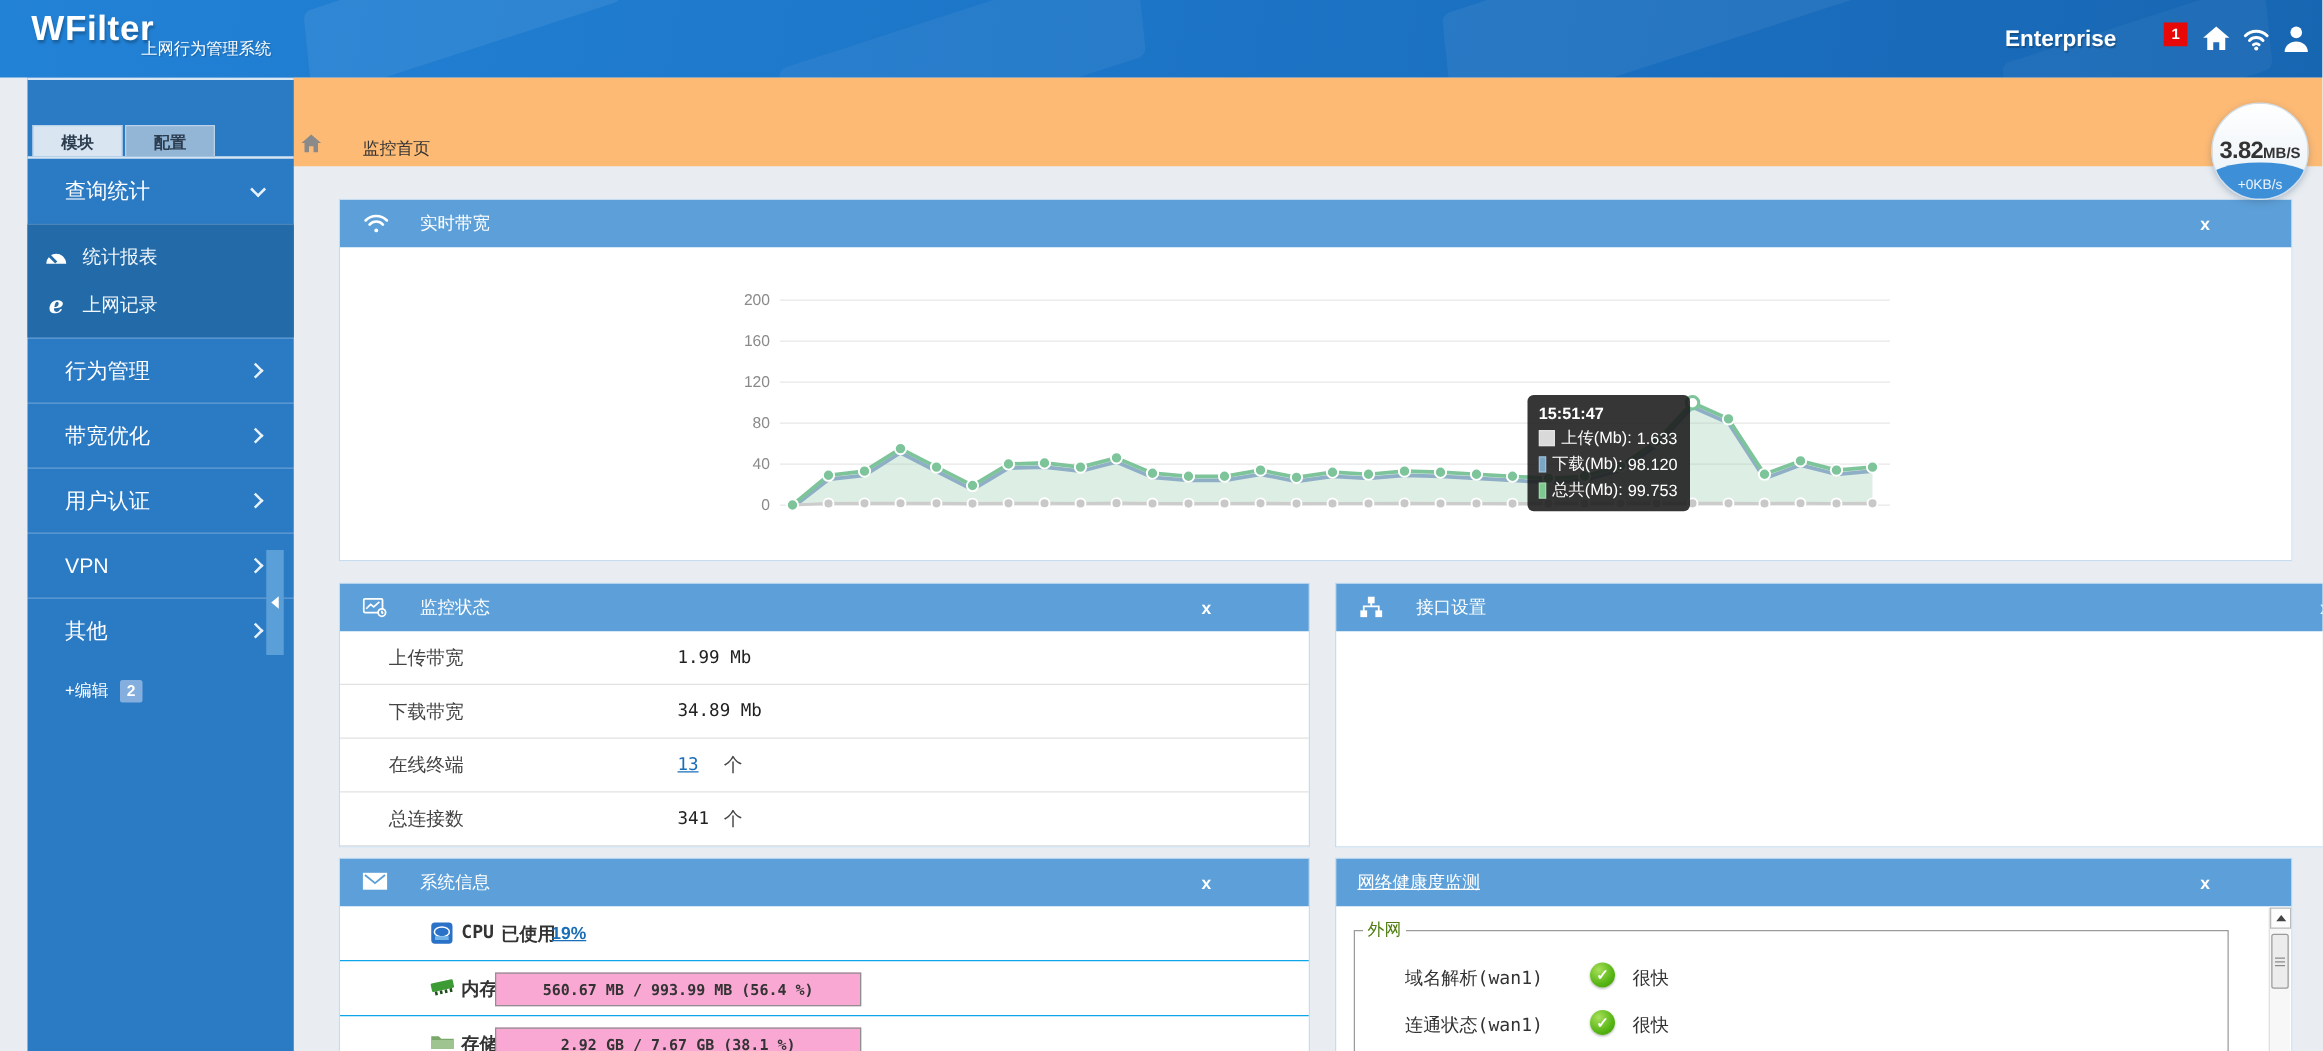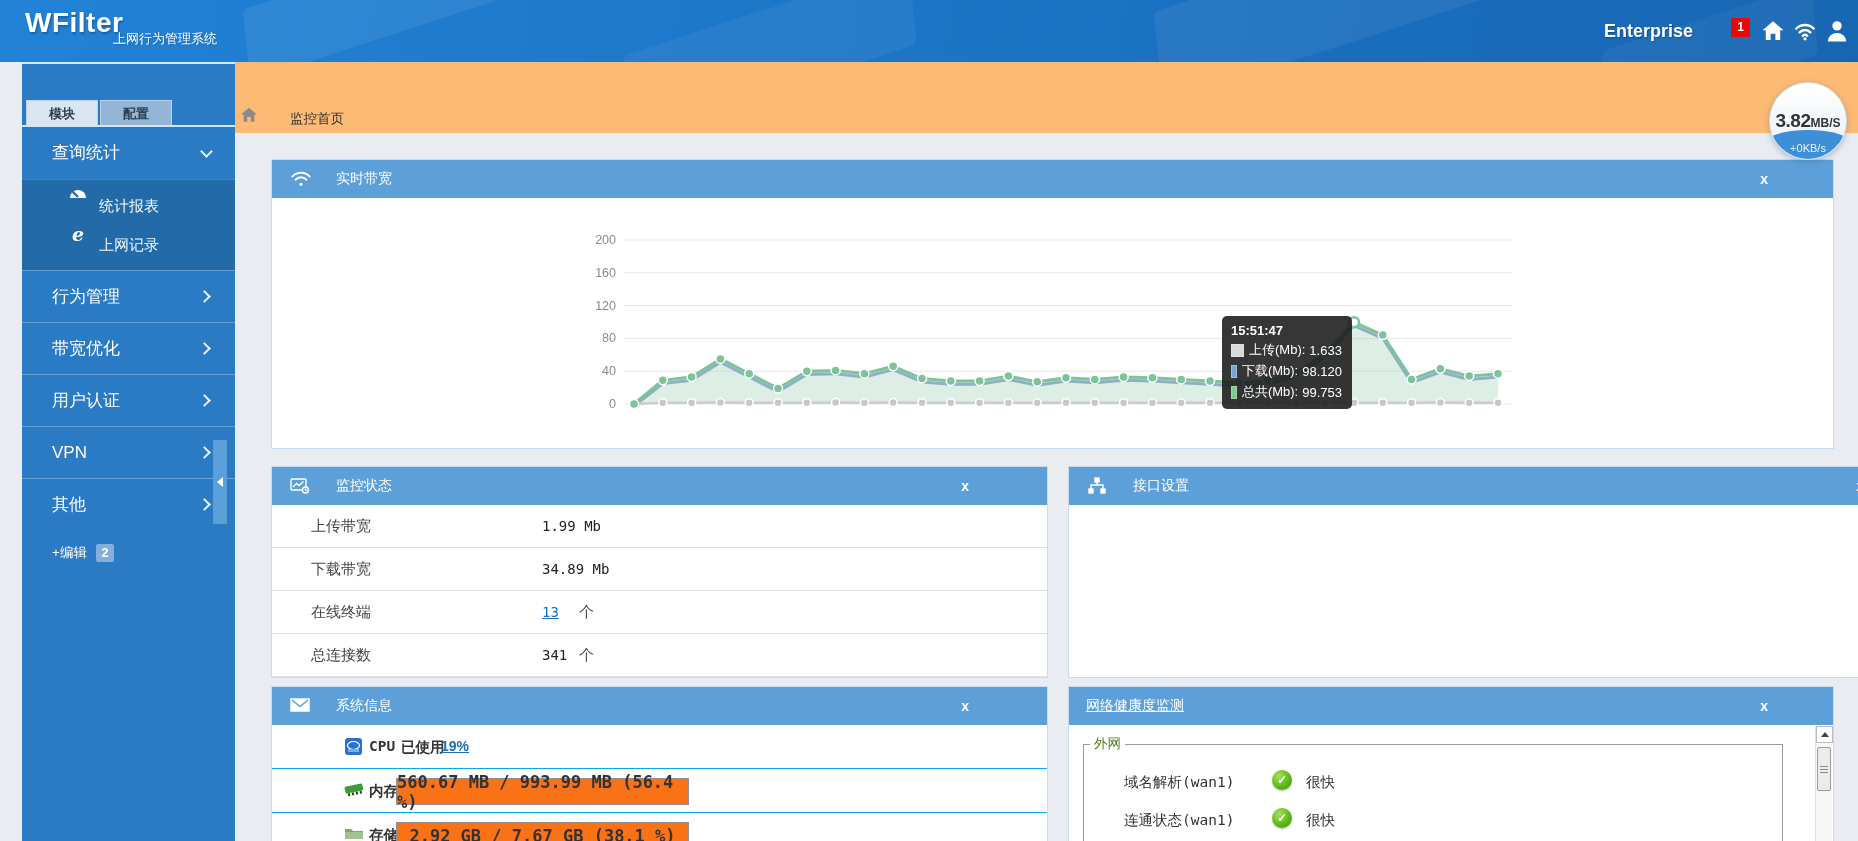--- a/index.html
+++ b/index.html
@@ -29,21 +29,21 @@
   .side-tab { width:72px; height:25px; line-height:25px; text-align:center; font-size:13px; font-weight:bold;
     color:#2b3d4f; background:#93b5d6; margin-right:2px; cursor:pointer; border:1px solid #b9d2e8; border-bottom:none; }
   .side-tab.active { background:#d9e6f2; }
   .mitem { position:relative; height:52px; line-height:52px; padding-left:30px; font-size:17px; color:#fff;
     border-top:1px solid rgba(255,255,255,.28); cursor:pointer; }
   .mitem:first-of-type { border-top:none; }
   .chev { position:absolute; width:9px; height:9px; border-right:2px solid #e8f2fb; border-bottom:2px solid #e8f2fb; }
   .chev-d { right:24px; top:20px; transform:rotate(45deg); }
   .chev-r { right:26px; top:21px; transform:rotate(-45deg); }
   .submenu { background:#226ba8; padding:6px 0; border-top:1px solid rgba(255,255,255,.18); }
-  .sitem { height:39px; line-height:39px; padding-left:45px; font-size:15px; color:#f2f8fd; cursor:pointer; display:flex; align-items:flex-start; }
+  .sitem { height:39px; line-height:39px; padding-left:12px; font-size:15px; color:#f2f8fd; cursor:pointer; display:flex; align-items:center; }
   .sitem .si-ico { width:22px; margin-right:10px; display:flex; align-items:center; justify-content:center; }
   .ie-e { font-family:"DejaVu Serif",serif; font-style:italic; font-weight:bold; font-size:19px; color:#fff; line-height:1; }
   .edit-row { margin-top:14px; padding-left:30px; font-size:13.5px; color:#fff; display:flex; align-items:center; cursor:pointer; }
   .edit-badge { margin-left:9px; width:18px; height:18px; background:#83aedd; color:#fff; font-size:12.5px; font-weight:bold;
     display:flex; align-items:center; justify-content:center; border-radius:2px; }
 
   .gap-strip { position:absolute; left:213px; top:62px; width:14px; height:779px; background:#f3f8fc; z-index:29; }
   .collapse-handle { position:absolute; left:213px; top:440px; width:14px; height:84px; background:#5b9fd8; z-index:31;
     display:flex; align-items:center; justify-content:center; cursor:pointer; }
   .collapse-handle .tri { width:0; height:0; border-top:5px solid transparent; border-bottom:5px solid transparent; border-right:6px solid #fff; }
@@ -86,21 +86,21 @@
   .if-name { position:absolute; left:127px; top:15px; font-size:15px; color:#333; font-family:"DejaVu Sans Mono",monospace; }
   .if-dur { position:absolute; left:417px; top:15px; font-size:15px; color:#333; font-family:"DejaVu Sans Mono",monospace; }
 
   .system-panel { left:271px; top:686px; width:777px; height:212px; }
   .sys-row { position:relative; height:44px; border-bottom:1px solid #0ea5e9;font-weight:bold; }
   .sys-icon { position:absolute; left:72px; top:12px; }
   .sys-label { position:absolute; left:97px; top:13px; font-size:14.5px; color:#333; font-family:"DejaVu Sans Mono",monospace; }
   .sys-prefix { position:absolute; left:129px; top:13px; font-size:14.5px; color:#333; }
   .sys-link { position:absolute; left:169px; top:13px; font-size:14px; }
   .sys-box { position:absolute; left:124px; top:9px; width:293px; height:27px; border:1px solid #8f8f8f;
-    display:flex; align-items:center; justify-content:center; font-size:17px; color:#333; font-family:"DejaVu Sans Mono",monospace; background:#f97316; }
+    display:flex; align-items:center; justify-content:center; font-size:12px; color:#333; font-family:"DejaVu Sans Mono",monospace; background:#f9a8d4; }
 
   .health-panel { left:1068px; top:686px; width:766px; height:212px; }
   .health-body { position:relative; height:172px; }
   .health-fieldset { position:absolute; left:14px; top:10px; width:700px; height:148px; border:1px solid #9b9b9b; }
   .health-fieldset legend { margin-left:6px; padding:0 4px; font-size:13.5px; color:#4d7c0f; }
   .h-row { position:relative; height:30px; margin-top:8px; }
   .h-row:first-of-type { margin-top:14px; }
   .h-label { position:absolute; left:40px; top:6px; font-size:14.5px; color:#333; font-family:"DejaVu Sans Mono",monospace; }
   .h-badge { position:absolute; left:188px; top:3px; width:20px; height:20px; border-radius:50%;
     background:radial-gradient(circle at 35% 30%, #a8e05a, #57b514 60%, #3f9608); display:flex; align-items:center; justify-content:center;

